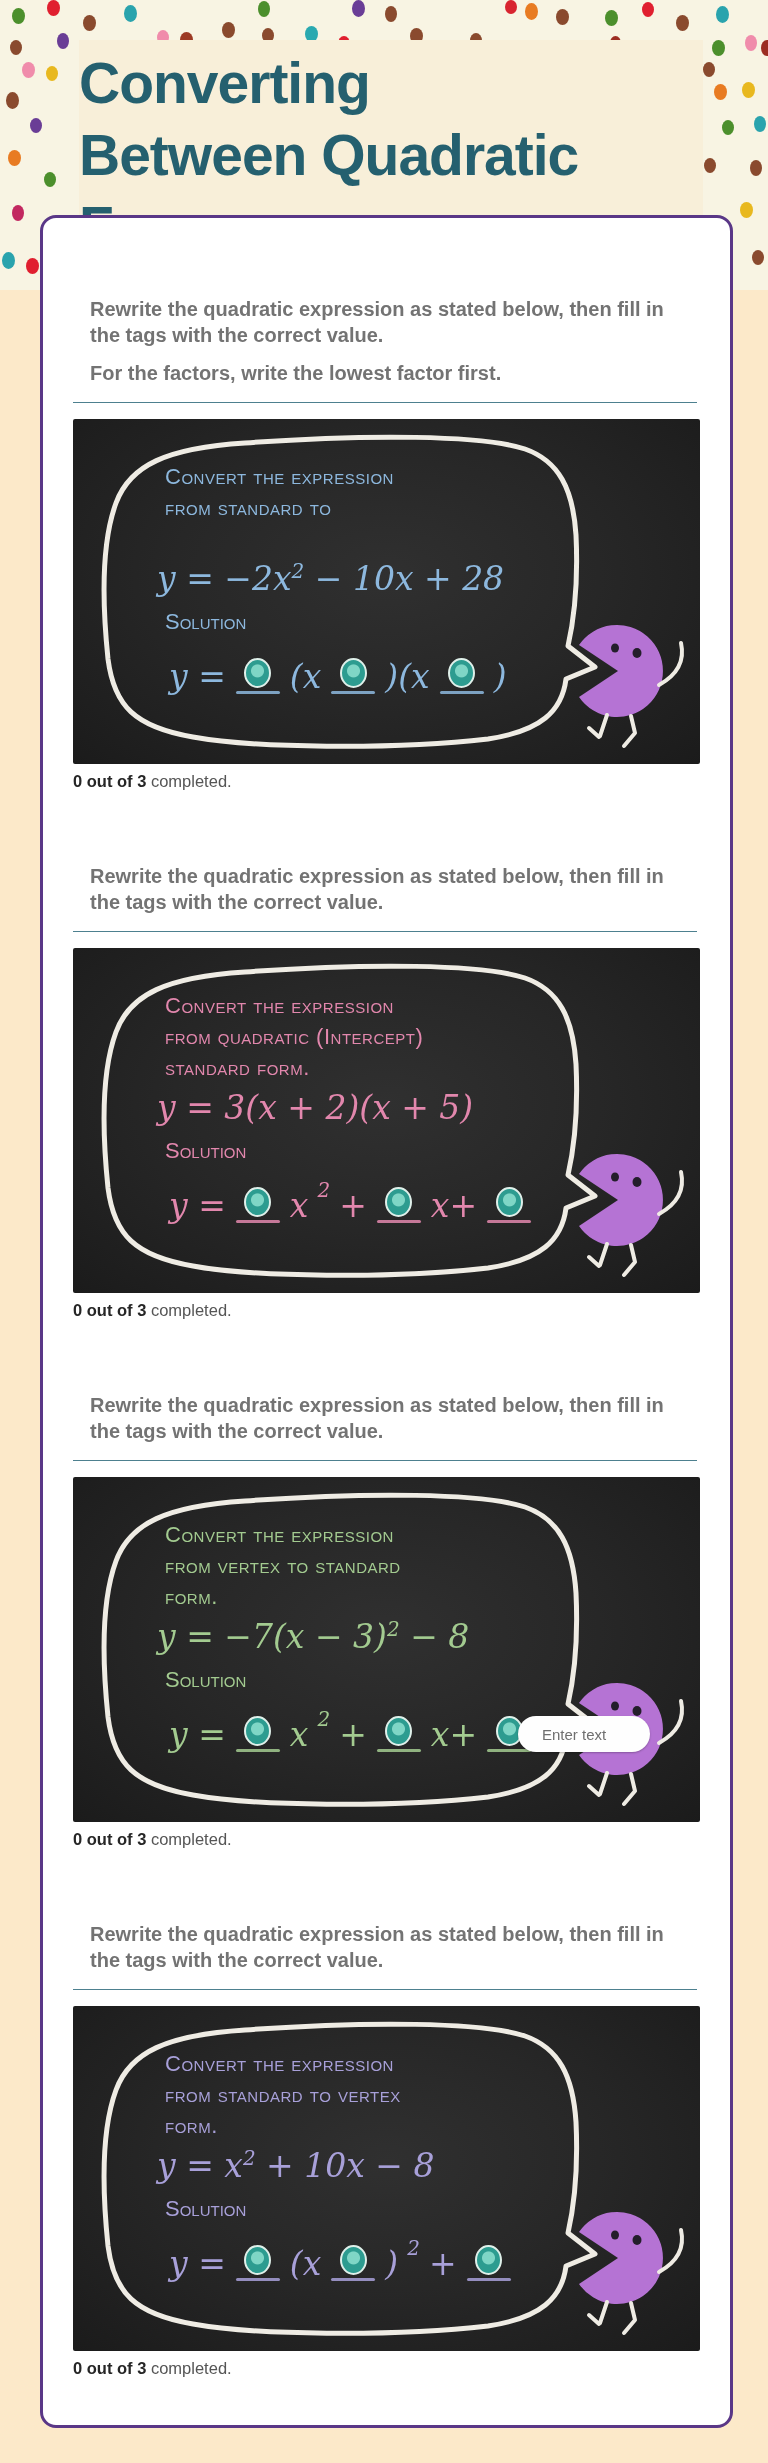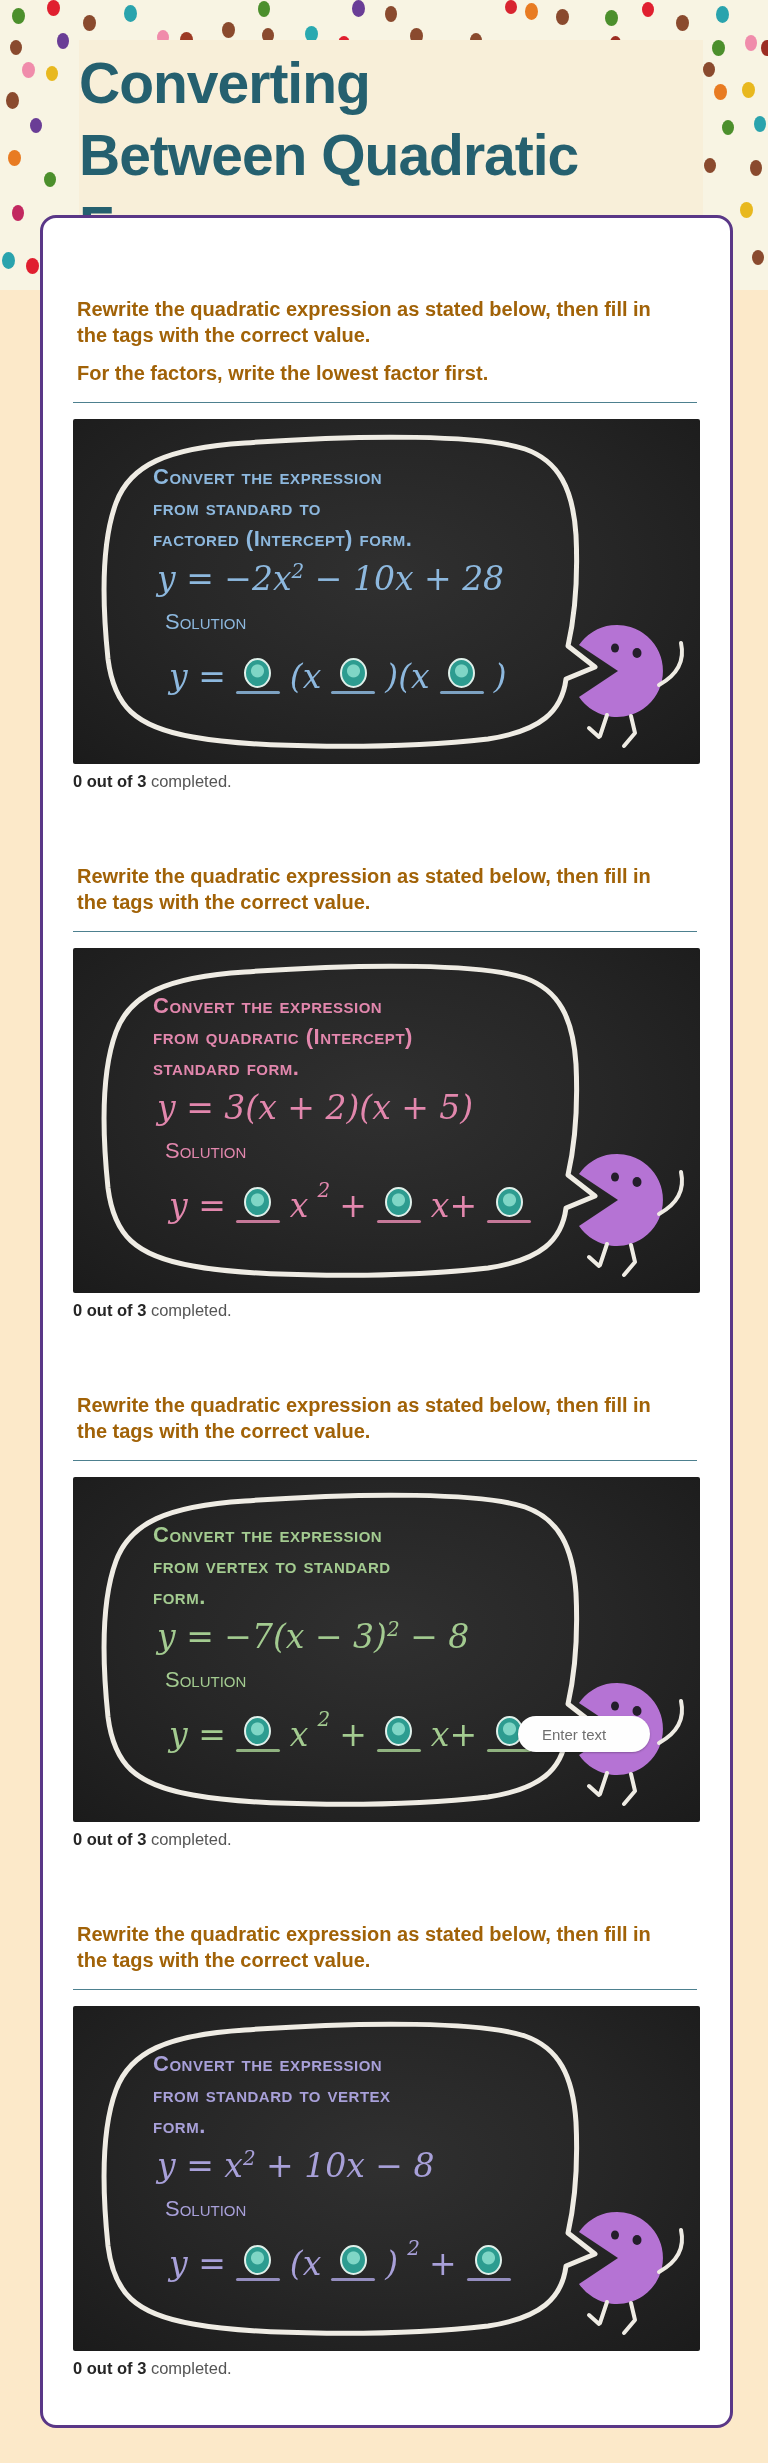--- a/index.html
+++ b/index.html
@@ -12,31 +12,31 @@
   .band{position:absolute;left:0;top:0;width:768px;height:290px;background:#f8f4e3;z-index:0;}
   .dot{position:absolute;border-radius:50%;}
   
   .banner{position:absolute;left:79px;top:40px;width:624px;height:250px;background:#f8efd9;z-index:1;padding-top:7px;box-sizing:border-box;}
   .title-line{display:block;font-size:57px;line-height:72px;font-weight:800;color:#25606f;letter-spacing:-1px;}
   
   .card{position:absolute;left:40px;top:215px;width:693px;height:2213px;background:#ffffff;
     border:3px solid #5a3787;border-radius:16px;z-index:2;box-sizing:border-box;
     padding:78px 33px 0 30px;}
   .section{margin-bottom:72px;}
-  .instr{font-size:20px;font-weight:700;color:#a16207;line-height:26px;margin:0 0 12px 4px;max-width:580px;}
+  .instr{font-size:20px;font-weight:700;color:#737373;line-height:26px;margin:0 0 12px 17px;max-width:580px;}
   .divider{border:none;border-top:1px solid #4d808f;margin:16px 0;}
   
   .board{position:relative;width:627px;height:345px;overflow:hidden;border-radius:2px;
     background:radial-gradient(ellipse at 50% 45%, #303030 0%, #272727 48%, #1b1b1b 100%);}
   .board-svg{position:absolute;left:0;top:0;}
   .bubble{fill:none;stroke:#efece4;stroke-width:5;stroke-linejoin:round;stroke-linecap:round;}
   .pac{fill:#b573d4;}
   .eye{fill:#241e2b;}
   .limb{fill:none;stroke:#efece4;stroke-width:4;stroke-linecap:round;stroke-linejoin:round;}
-  .prompt{position:absolute;left:80px;top:42px;font-weight:bold;}
+  .prompt{position:absolute;left:92px;top:42px;}
   .prompt-line{display:block;font-variant:small-caps;font-size:22px;line-height:31px;letter-spacing:.5px;}
   .equation{position:absolute;left:84px;top:140px;font-family:"DejaVu Serif",serif;font-style:italic;font-size:33px;}
   .equation sup{font-size:20px;}
   .sol-label{position:absolute;left:92px;top:190px;font-variant:small-caps;font-size:22px;text-align:right;}
   .sol-line{position:absolute;left:96px;top:228px;height:58px;display:flex;align-items:center;gap:9px;
     font-family:"DejaVu Serif",serif;font-style:italic;font-size:33px;}
   .sol-line sup{align-self:flex-start;margin-top:2px;font-size:20px;font-style:italic;}
   .tag-slot{display:flex;flex-direction:column;align-items:center;width:46px;}
   .tag-circle{width:27px;height:30px;border-radius:50%;border:2px solid #dff0ea;box-sizing:border-box;
     background:radial-gradient(circle at 50% 42%, #7fd6c6 0 6px, #2d9c90 7px);}
@@ -123,21 +123,20 @@
           <path class="pac" d="M 545 252 L 506 226 A 46 46 0 1 1 506 278 Z"></path>
           <ellipse class="eye" cx="542" cy="229" rx="4" ry="4.5"></ellipse>
           <ellipse class="eye" cx="564" cy="234" rx="4.5" ry="5"></ellipse>
           <path class="limb" d="M 586 266 C 604 256 612 242 608 224"></path>
           <path class="limb" d="M 534 296 L 527 317 M 516 309 L 526 318 M 558 297 L 562 314 L 551 327"></path>
         </g>
       </svg>
       <div class="prompt">
           <span class="prompt-line">Convert the expression</span>
           <span class="prompt-line">from standard to</span>
-          <span class="prompt-line">factored (Intercept) form.</span>
         </div>
       <div class="equation"><span class="eq-txt">y = −2x</span><sup>2</sup><span class="eq-txt"> − 10x + 28</span></div>
       <div class="sol-label">Solution</div>
       <div class="sol-line">
           <span class="eq-txt">y =</span>
           <span class="tag-slot">
             <span class="tag-circle"></span>
             <span class="tag-underline"></span>
           </span>
           <span class="eq-txt">(x</span>

